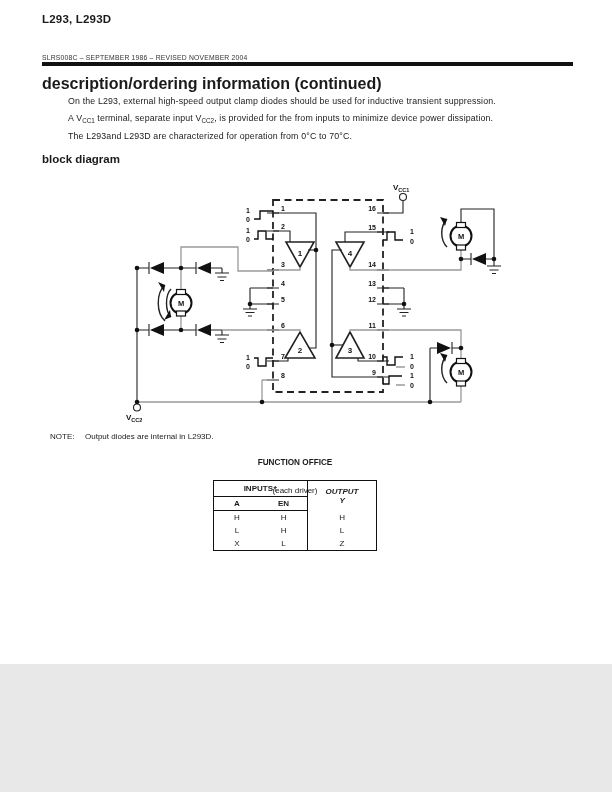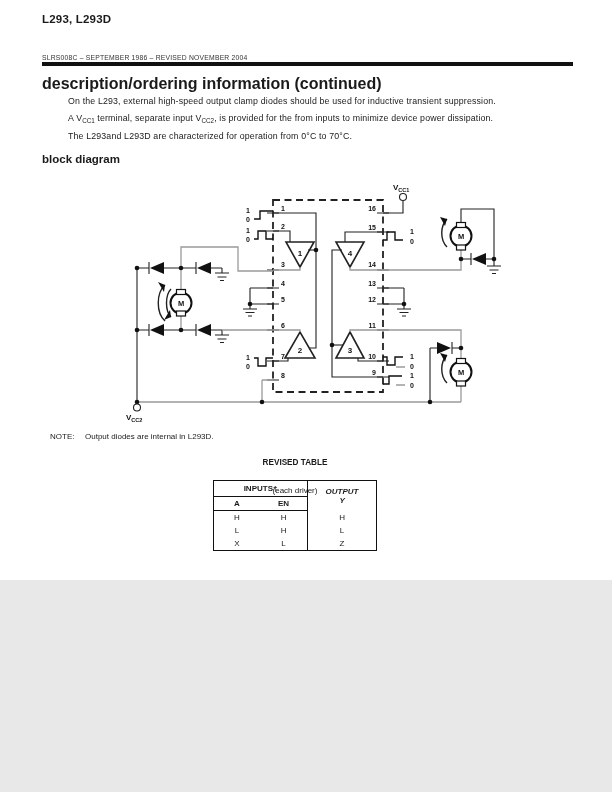--- a/index.html
+++ b/index.html
@@ -1,16 +1,16 @@
 <!DOCTYPE html>
 <html><head>
 <meta charset="utf-8">
 <style>
   html,body{margin:0;padding:0;background:#e8e8e8;}
-  .page{position:relative;width:612px;height:580px;background:#ffffff;margin:0 auto;
+  .page{position:relative;width:612px;height:664px;background:#ffffff;margin:0 auto;
         font-family:"Liberation Sans",sans-serif;color:#1a1a1a;overflow:hidden;}
   .abs{position:absolute;}
   
   .pn{left:42px;top:13px;font-size:11.5px;font-weight:bold;letter-spacing:.2px;}
   .title{left:42px;top:26px;font-size:13.5px;font-weight:bold;letter-spacing:.2px;}
   .docline{left:42px;top:54px;font-size:6.8px;color:#333;letter-spacing:.2px;}
   .hbar{left:42px;top:62px;width:531px;height:4px;background:#111;}
   .sechead{left:42px;top:75px;font-size:16px;font-weight:bold;}
   .para{left:68px;width:492px;font-size:8.8px;letter-spacing:.15px;}
   sub.cc{font-size:6.3px;vertical-align:-2px;letter-spacing:0;}
@@ -224,21 +224,21 @@
       <text x="410" y="388">0</text>
 
       <text x="393" y="190" font-size="8"><tspan>V</tspan><tspan font-size="5.5" dy="1.5">CC1</tspan></text>
       <text x="126" y="420" font-size="8"><tspan>V</tspan><tspan font-size="5.5" dy="1.5">CC2</tspan></text>
     </g>
   </svg>
 
   <div class="abs notelbl">NOTE:</div>
   <div class="abs notetxt">Output diodes are internal in L293D.</div>
 
-  <div class="abs ft-title">REVISED TABLE</div>
+  <div class="abs ft-title">FUNCTION OFFICE</div>
   <div class="abs ft-sub">(each driver)</div>
   <table class="abs ftbl">
     <tbody>
         <tr>
       <th class="inh" colspan="2" style="width:95px;">INPUTS†</th>
       <th class="outh outcell" rowspan="2" style="width:69px;font-style:italic;">
         <div>OUTPUT</div>
         <div>Y</div>
       </th>
     </tr>

